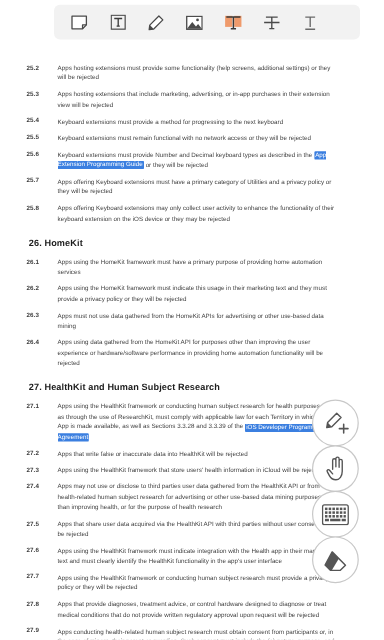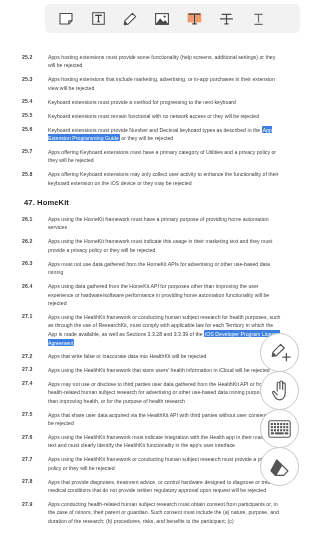--- a/index.html
+++ b/index.html
@@ -182,37 +182,38 @@
         <div class="clause-text"><span>Keyboard extensions must provide Number and Decimal keyboard types as described in the </span><span class="link-hl">App Extension Programming Guide</span><span> or they will be rejected</span></div>
       </div>
       <div class="clause">
         <div class="clause-num">25.7</div>
         <div class="clause-text">Apps offering Keyboard extensions must have a primary category of Utilities and a privacy policy or they will be rejected</div>
       </div>
       <div class="clause">
         <div class="clause-num">25.8</div>
         <div class="clause-text">Apps offering Keyboard extensions may only collect user activity to enhance the functionality of their keyboard extension on the iOS device or they may be rejected</div>
       </div>
-      <div class="section-head">47. HomeKit</div>
+      <div class="section-head">26. HomeKit</div>
       <div class="clause">
         <div class="clause-num">26.1</div>
         <div class="clause-text">Apps using the HomeKit framework must have a primary purpose of providing home automation services</div>
       </div>
       <div class="clause">
         <div class="clause-num">26.2</div>
         <div class="clause-text">Apps using the HomeKit framework must indicate this usage in their marketing text and they must provide a privacy policy or they will be rejected</div>
       </div>
       <div class="clause">
         <div class="clause-num">26.3</div>
         <div class="clause-text">Apps must not use data gathered from the HomeKit APIs for advertising or other use-based data mining</div>
       </div>
       <div class="clause">
         <div class="clause-num">26.4</div>
         <div class="clause-text">Apps using data gathered from the HomeKit API for purposes other than improving the user experience or hardware/software performance in providing home automation functionality will be rejected</div>
       </div>
+      <div class="section-head">27. HealthKit and Human Subject Research</div>
       <div class="clause">
         <div class="clause-num">27.1</div>
         <div class="clause-text"><span>Apps using the HealthKit framework or conducting human subject research for health purposes, such as through the use of ResearchKit, must comply with applicable law for each Territory in which the App is made available, as well as Sections 3.3.28 and 3.3.39 of the </span><span class="link-hl">iOS Developer Program License Agreement</span><span></span></div>
       </div>
       <div class="clause">
         <div class="clause-num">27.2</div>
         <div class="clause-text">Apps that write false or inaccurate data into HealthKit will be rejected</div>
       </div>
       <div class="clause">
         <div class="clause-num">27.3</div>

